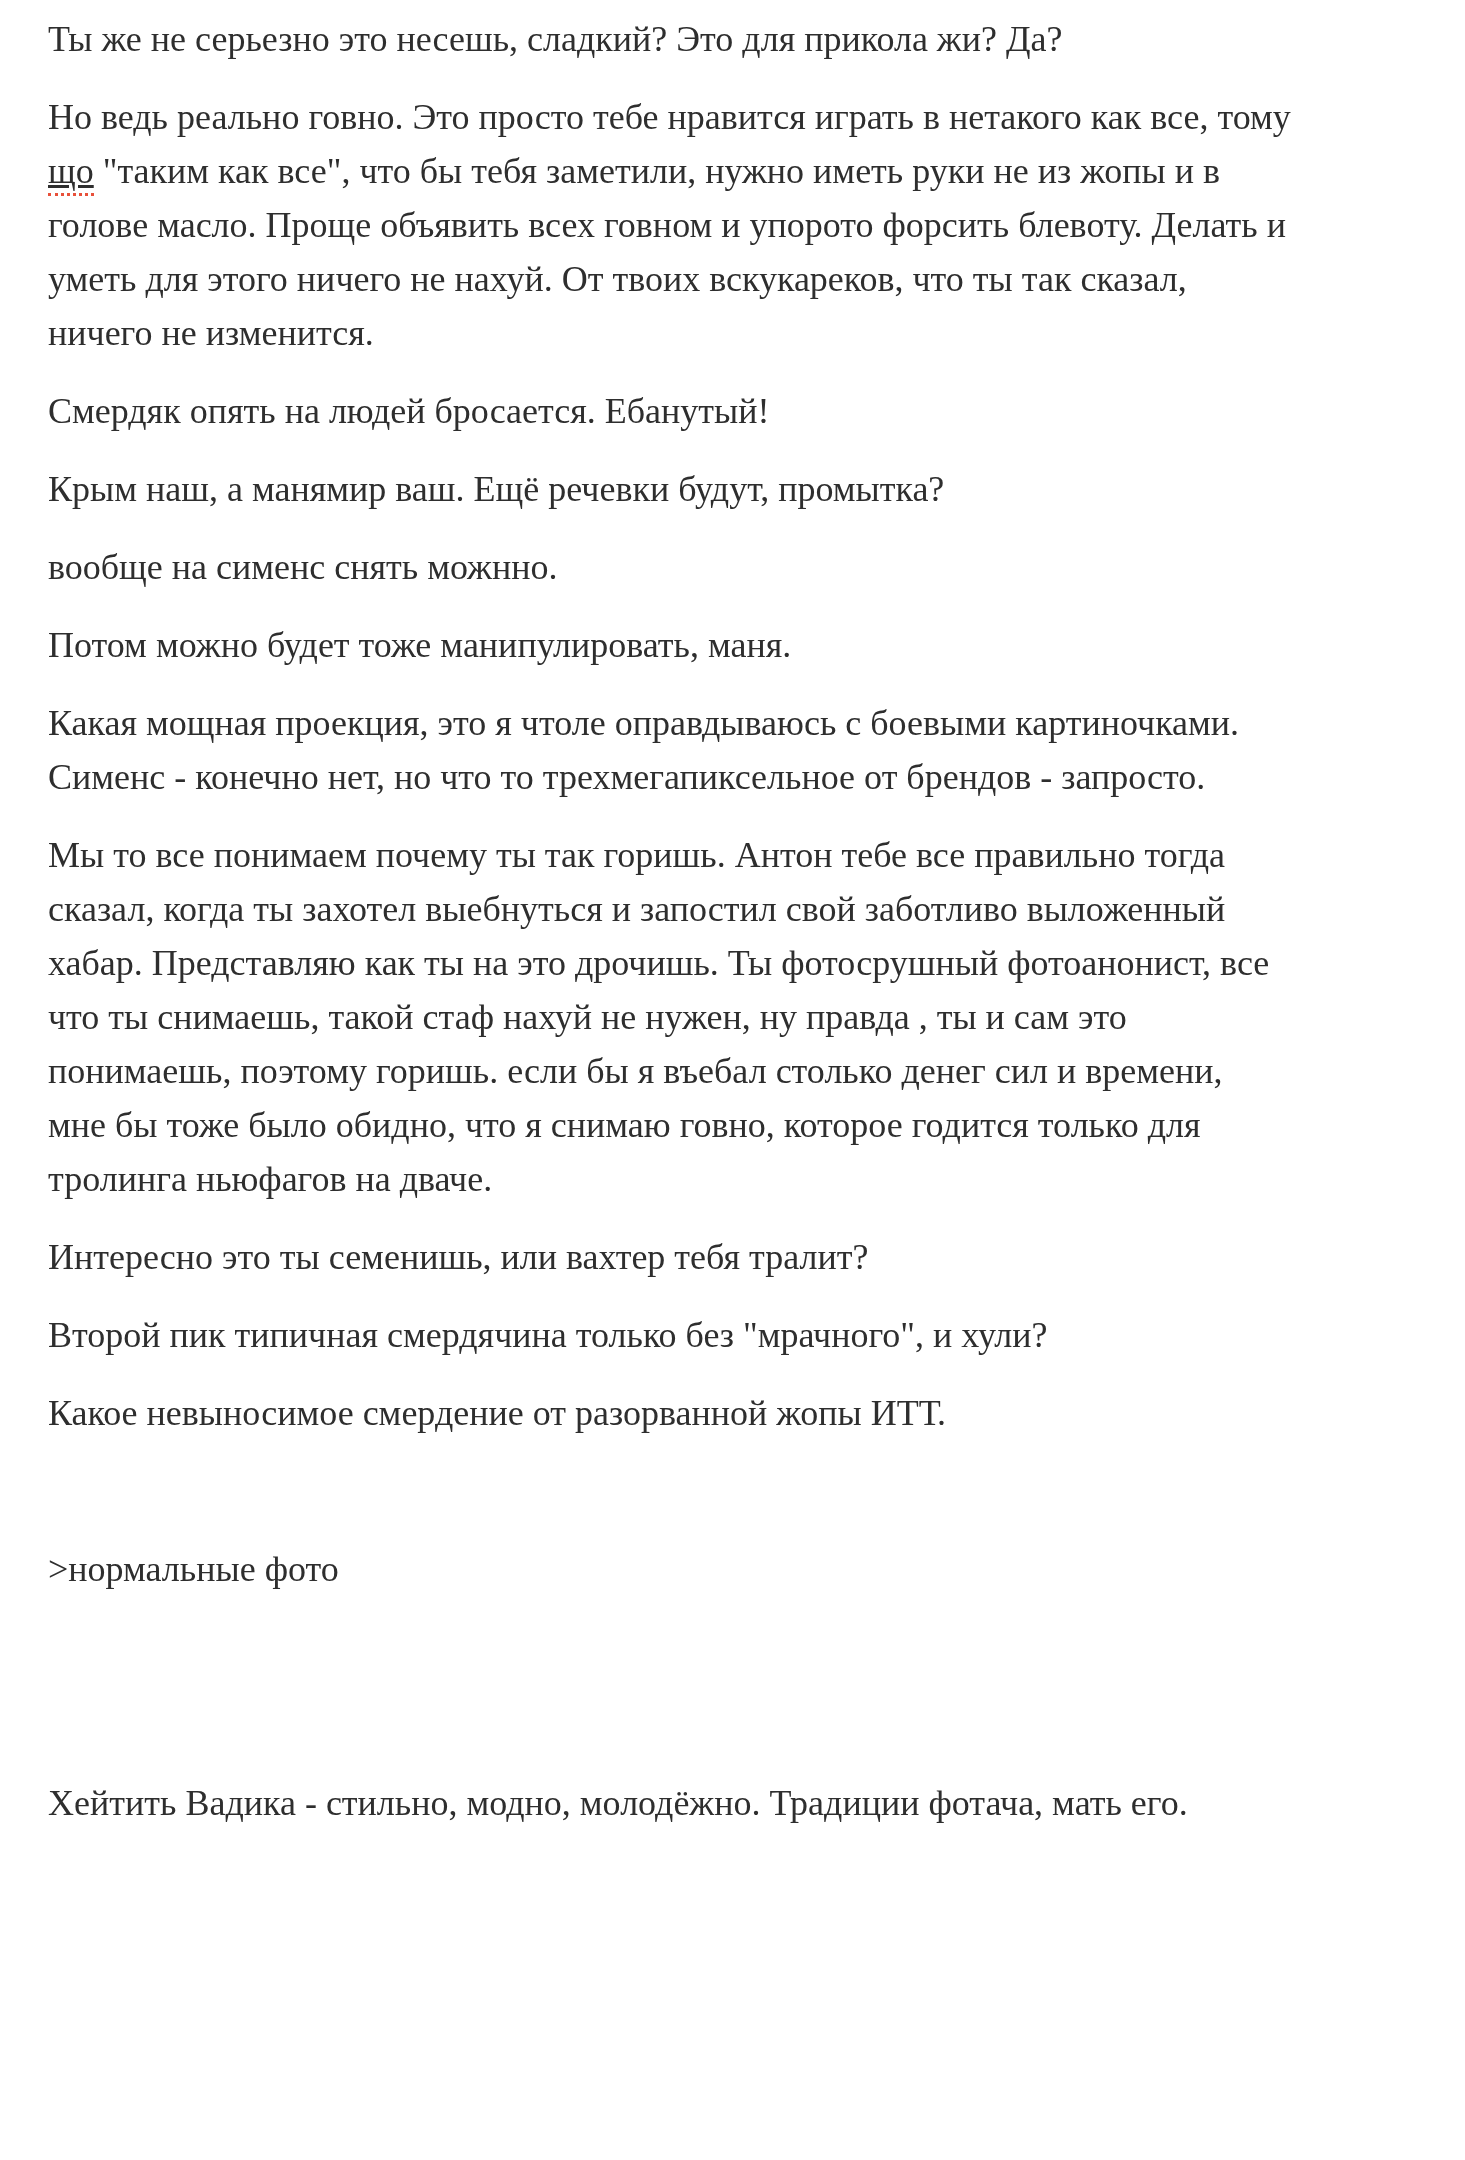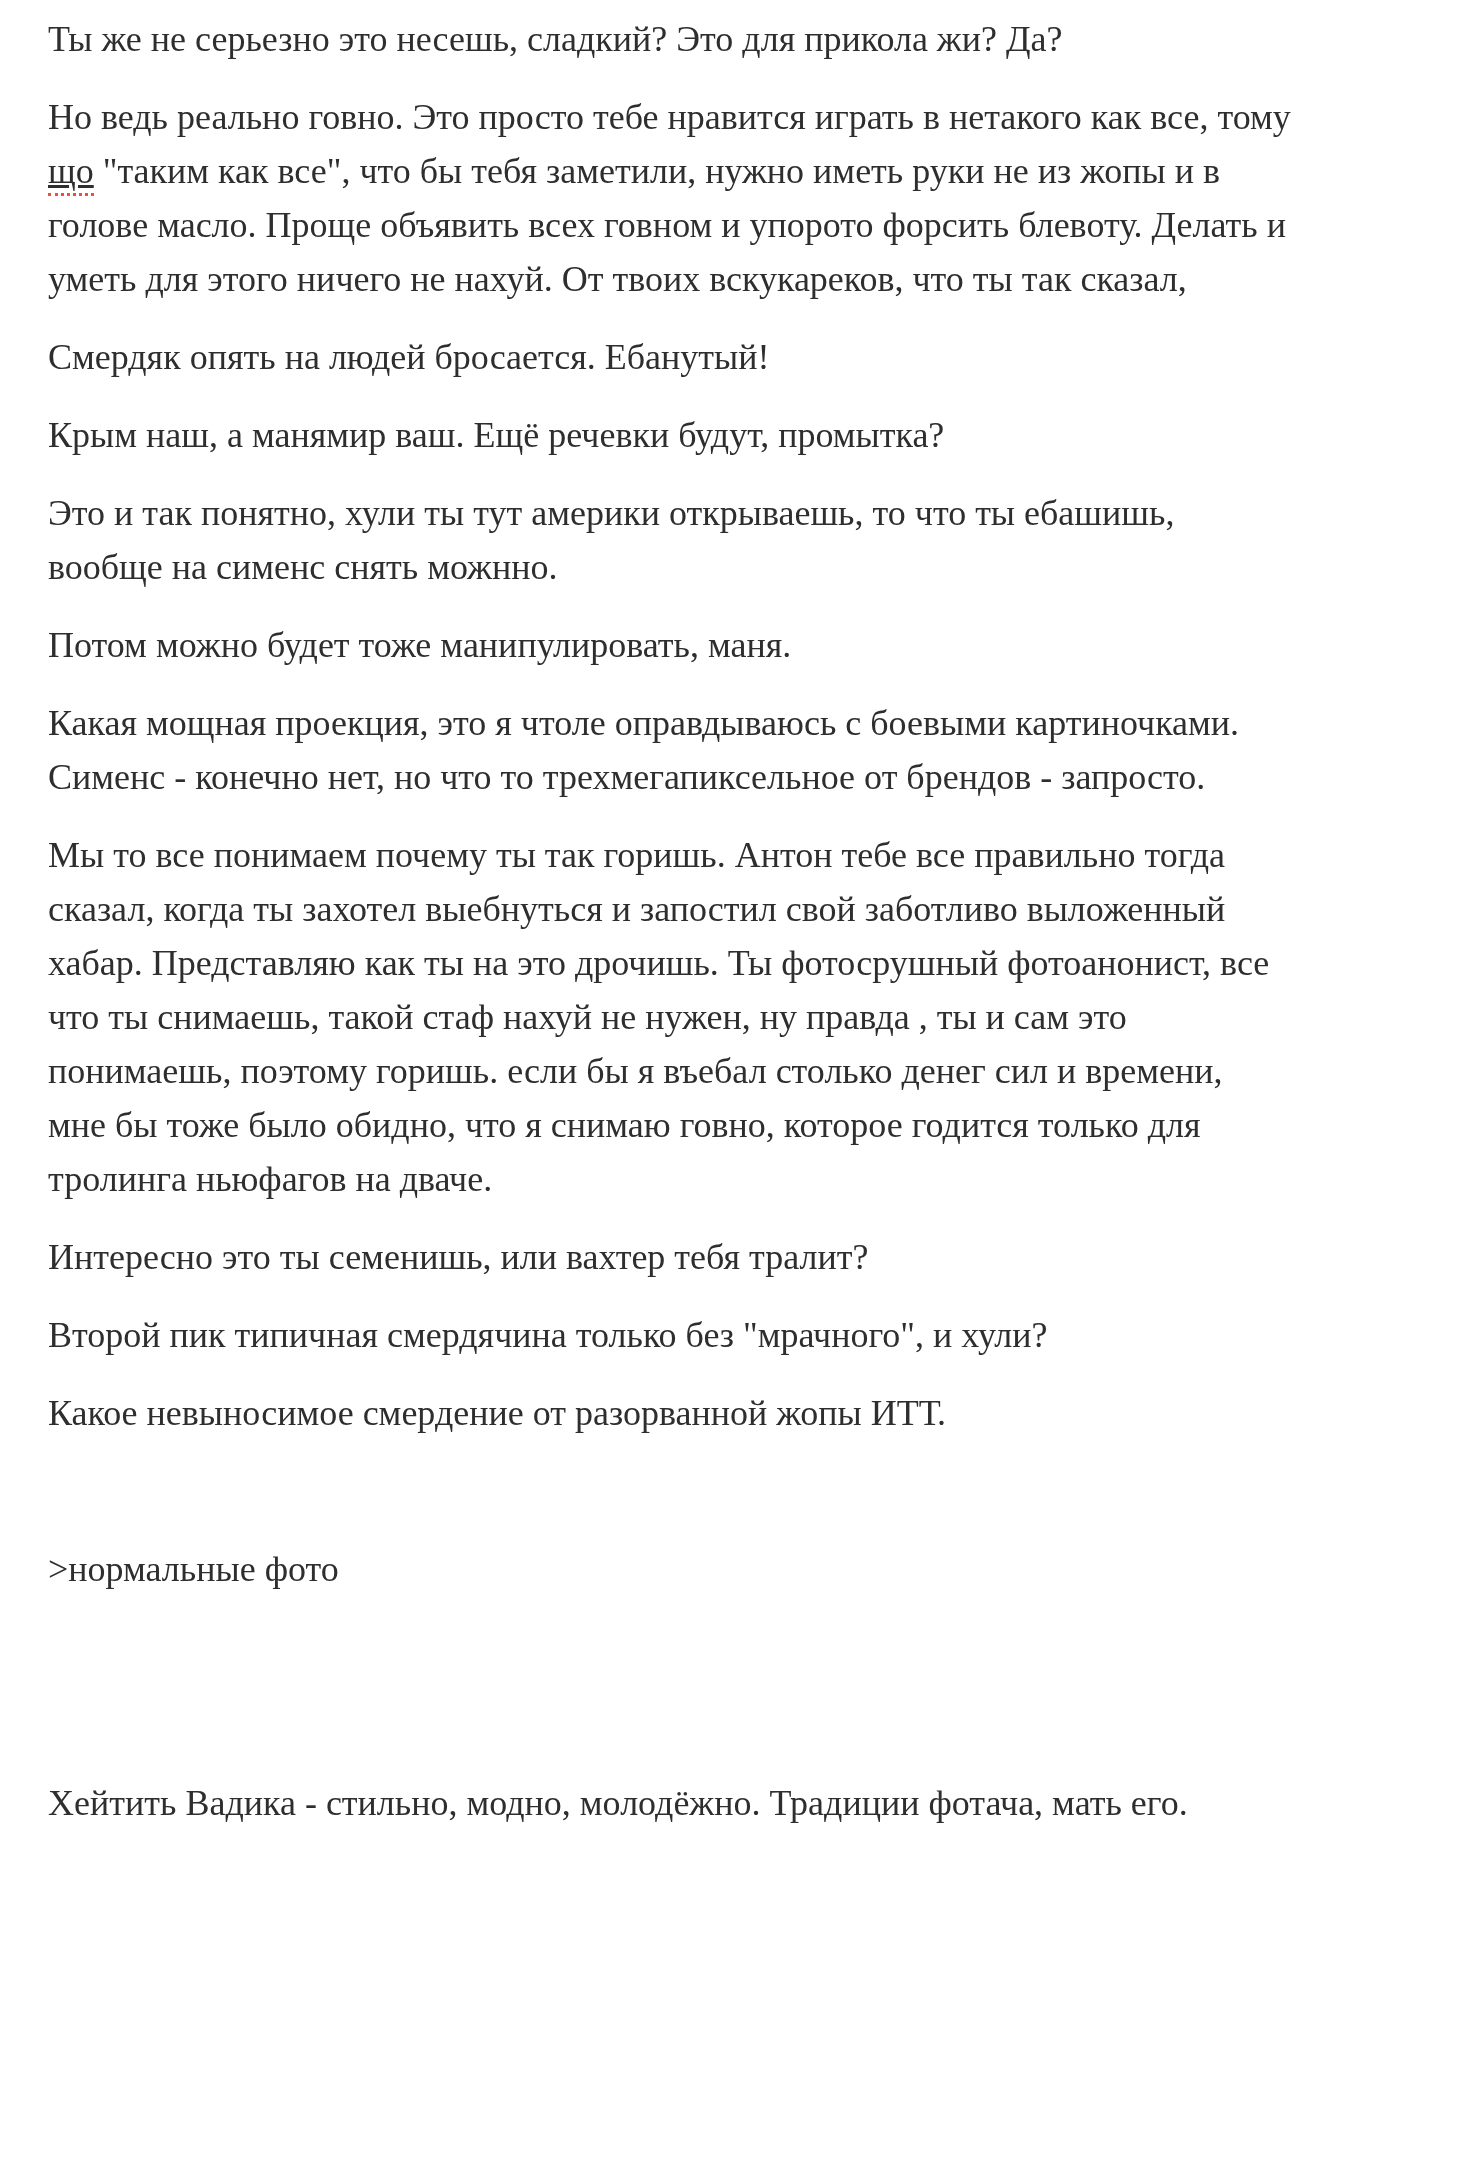--- a/index.html
+++ b/index.html
@@ -32,29 +32,29 @@
 
 <div class="comment-list">
     <div class="para">
       <div class="line"><span>Ты же не серьезно это несешь, сладкий? Это для прикола жи? Да?</span></div>
     </div>
     <div class="para">
       <div class="line"><span>Но ведь реально говно. Это просто тебе нравится играть в нетакого как все, тому</span></div>
       <div class="line"><span class="misspelled" style="border-bottom-color: rgb(232, 80, 58); text-decoration: underline;">що</span><span> "таким как все", что бы тебя заметили, нужно иметь руки не из жопы и в</span></div>
       <div class="line"><span>голове масло. Проще объявить всех говном и упорото форсить блевоту. Делать и</span></div>
       <div class="line"><span>уметь для этого ничего не нахуй. От твоих вскукареков, что ты так сказал,</span></div>
+      <div class="line"><span>ничего не изменится.</span></div>
     </div>
     <div class="para">
       <div class="line"><span>Смердяк опять на людей бросается. Ебанутый!</span></div>
     </div>
     <div class="para">
       <div class="line"><span>Крым наш, а манямир ваш. Ещё речевки будут, промытка?</span></div>
     </div>
     <div class="para">
-      <div class="line"><span>Это и так понятно, хули ты тут америки открываешь, то что ты ебашишь,</span></div>
       <div class="line"><span>вообще на сименс снять можнно.</span></div>
     </div>
     <div class="para">
       <div class="line"><span>Потом можно будет тоже манипулировать, маня.</span></div>
     </div>
     <div class="para">
       <div class="line"><span>Какая мощная проекция, это я чтоле оправдываюсь с боевыми картиночками.</span></div>
       <div class="line"><span>Сименс - конечно нет, но что то трехмегапиксельное от брендов - запросто.</span></div>
     </div>
     <div class="para">

